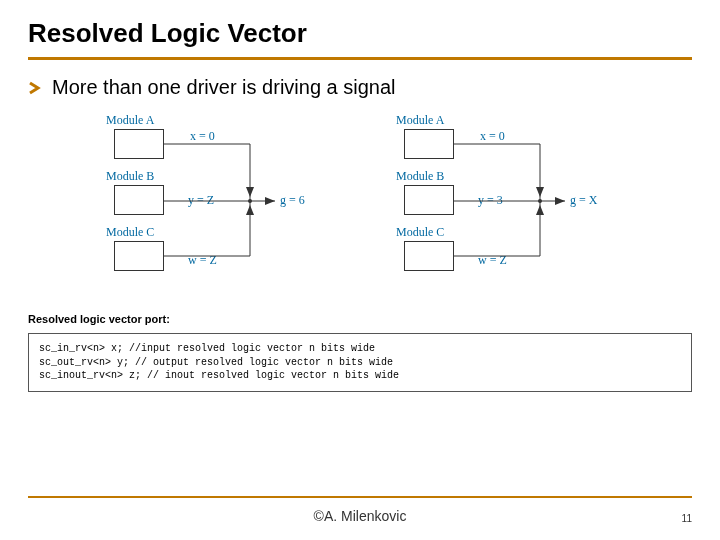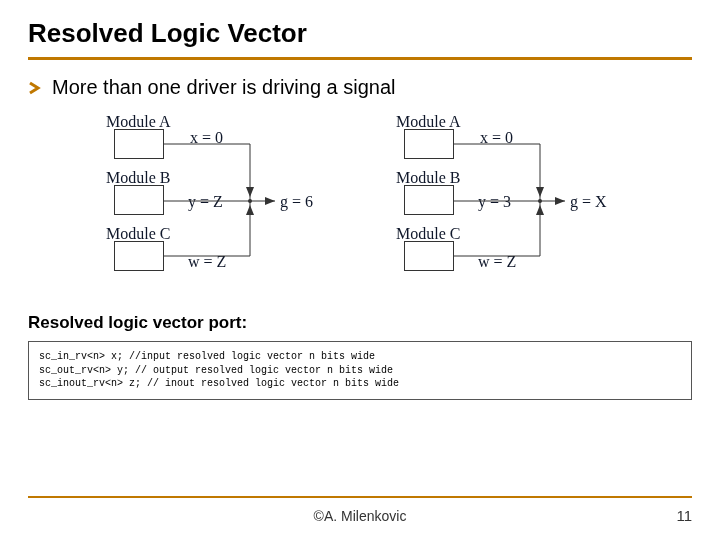--- a/index.html
+++ b/index.html
@@ -42,37 +42,37 @@
     display: flex;
     justify-content: center;
     gap: 60px;
     margin: 6px 0 20px 0;
   }
   .diag {
     position: relative;
     width: 230px;
     height: 180px;
     font-family: 'Times New Roman', serif;
-    font-size: 16px;
-    color: #0f172a;
+    font-size: 12px;
+    color: #0369a1;
   }
   .mod-label { position: absolute; white-space: nowrap; }
   .mod-box {
     position: absolute;
     width: 50px; height: 30px;
     border: 1px solid #333;
     background: #fff;
   }
   .sig-label { position: absolute; white-space: nowrap; }
   .wire {
     stroke: #333; stroke-width: 1; fill: none;
   }
   .arrowhead { fill: #333; }
   .sub-heading {
-    font-size: 17px;
+    font-size: 11px;
     font-weight: bold;
     margin-top: 8px;
     margin-bottom: 8px;
   }
   .code-box {
     border: 1.5px solid #555;
     padding: 8px 10px;
     font-family: 'Courier New', monospace;
     font-size: 10px;
     line-height: 1.35;
@@ -90,21 +90,21 @@
     bottom: 16px;
     left: 0; right: 0;
     text-align: center;
     font-size: 14px;
     color: #333;
   }
   .page-num {
     position: absolute;
     bottom: 16px;
     right: 28px;
-    font-size: 15px;
+    font-size: 10px;
     color: #333;
   }
 </style>
 </head>
 <body>
 
 <div class="slide">
   <div class="title">Resolved Logic Vector</div>
   <div class="title-rule"></div>
 

